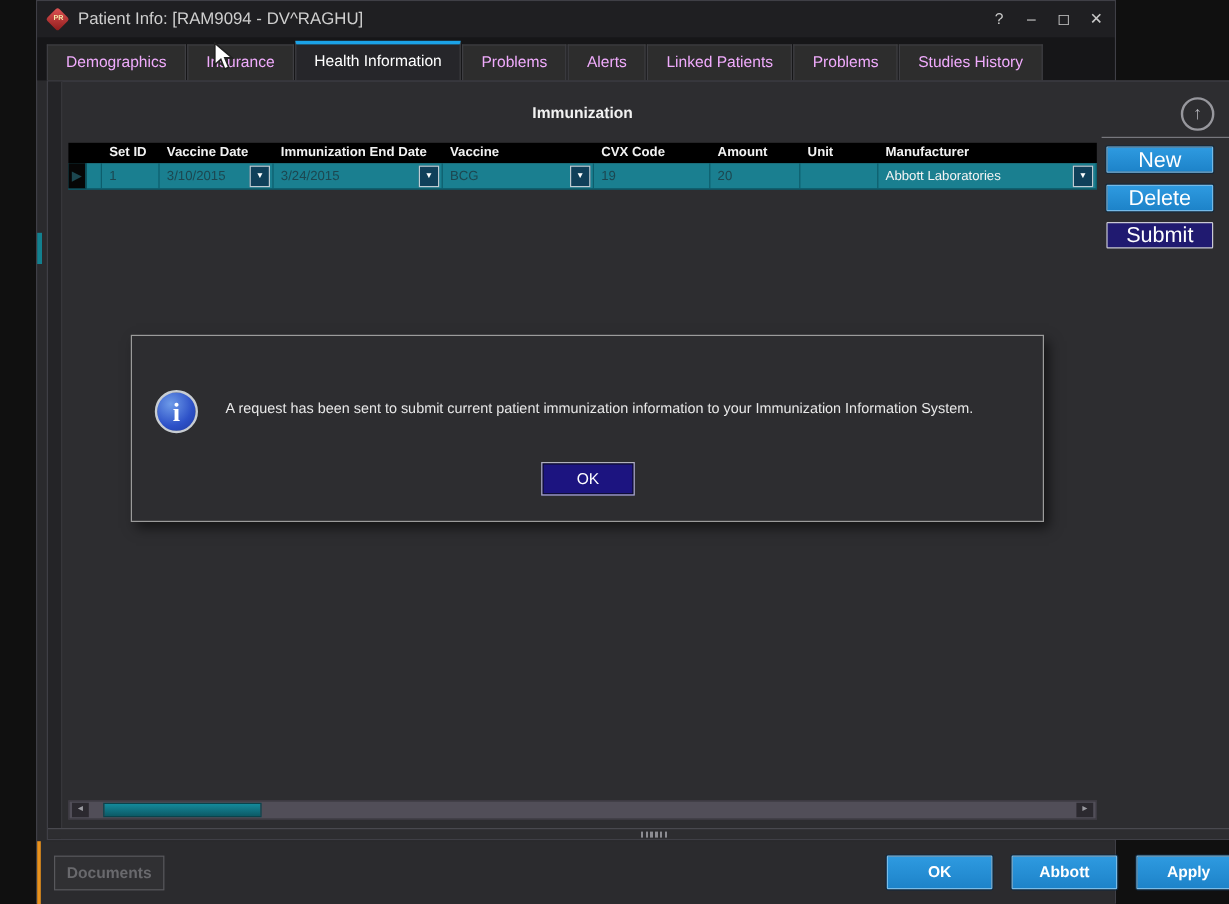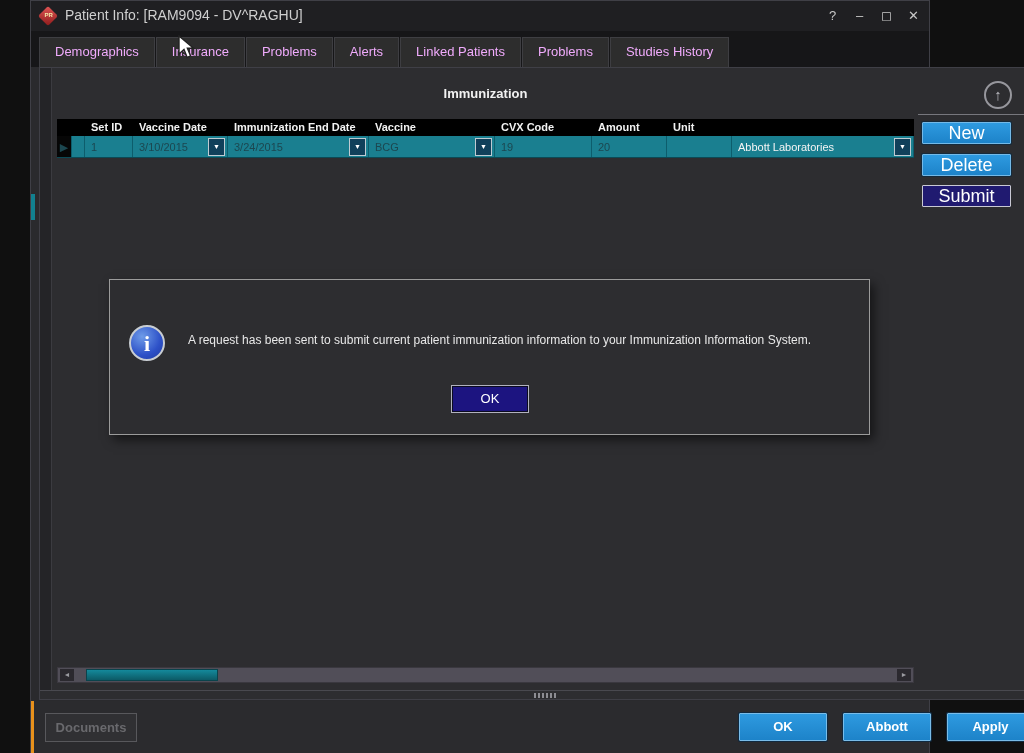--- a/index.html
+++ b/index.html
@@ -142,20 +142,21 @@
       <div class="win-btn">?</div>
       <div class="win-btn">–</div>
       <div class="win-btn">◻</div>
       <div class="win-btn">✕</div>
     </div>
   </div>
 
   <div class="tabstrip">
     <div class="tab">Demographics</div>
     <div class="tab">Insurance</div>
+    <div class="tab active">Health Information</div>
     <div class="tab">Problems</div>
     <div class="tab">Alerts</div>
     <div class="tab">Linked Patients</div>
     <div class="tab">Problems</div>
     <div class="tab">Studies History</div>
   </div>
 
   <div class="content">
     <div class="inner-left-strip"></div>
 
@@ -167,20 +168,21 @@
       <div class="grid-head">
         <div class="cell c-sel"></div>
         <div class="cell c-gap"></div>
         <div class="cell c-setid">Set ID</div>
         <div class="cell c-vdate">Vaccine Date</div>
         <div class="cell c-end">Immunization End Date</div>
         <div class="cell c-vac">Vaccine</div>
         <div class="cell c-cvx">CVX Code</div>
         <div class="cell c-amt">Amount</div>
         <div class="cell c-unit">Unit</div>
+        <div class="cell c-mfr">Manufacturer</div>
       </div>
       <div class="grid-row">
         <div class="cell c-sel sel-cell">▶</div>
         <div class="cell c-gap"></div>
         <div class="cell c-setid">
             <span class="val">1</span>
           </div>
         <div class="cell c-vdate">
           <span class="val">3/10/2015</span>
           <span class="dd">▼</span>

